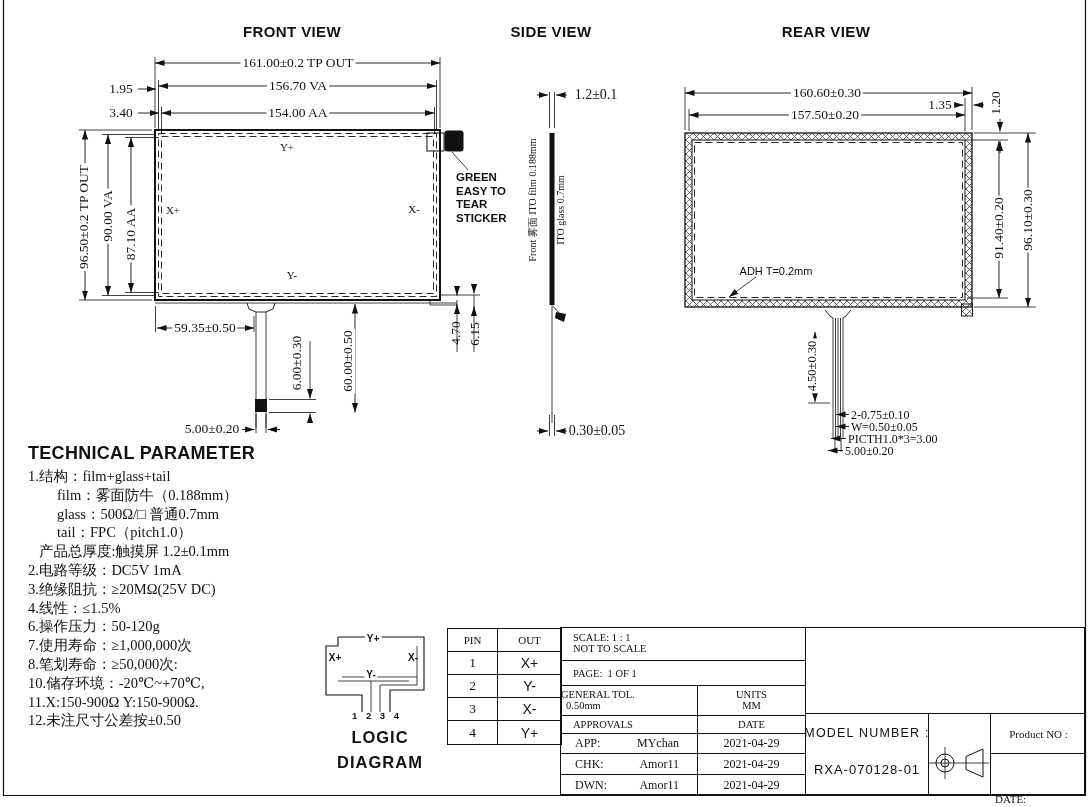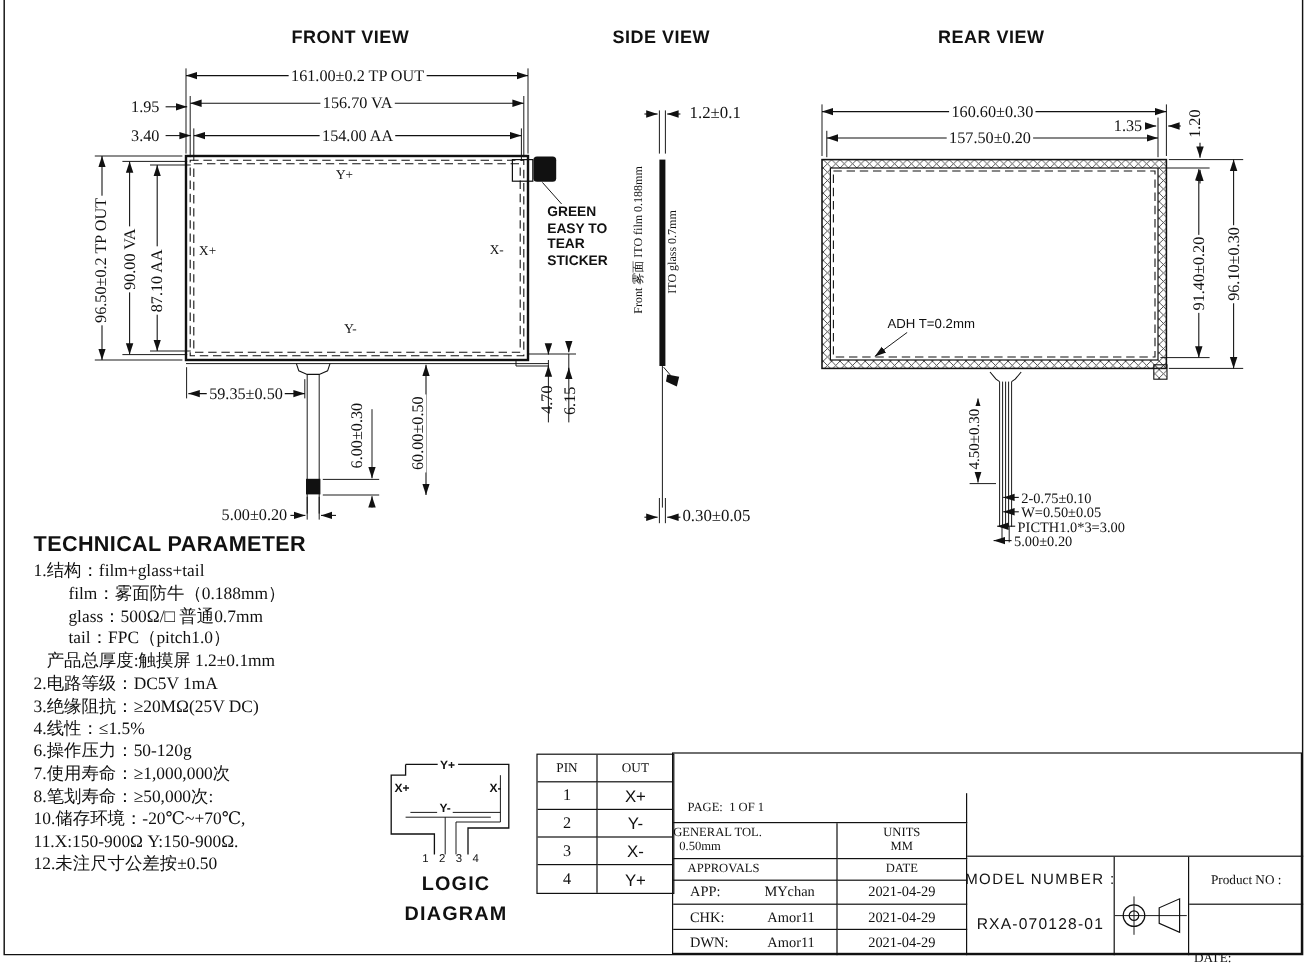--- a/index.html
+++ b/index.html
@@ -273,38 +273,42 @@
     <div class="tl">8.笔划寿命：≥50,000次:</div>
     <div class="tl">10.储存环境：-20℃~+70℃,</div>
     <div class="tl">11.X:150-900Ω Y:150-900Ω.</div>
     <div class="tl">12.未注尺寸公差按±0.50</div>
   </div>
 
   <div class="lbl sans bg" style="left:373px;top:639px;font-size:10px;font-weight:bold;">Y+</div>
   <div class="lbl sans" style="left:335px;top:658px;font-size:10px;font-weight:bold;">X+</div>
   <div class="lbl sans" style="left:413px;top:658px;font-size:10px;font-weight:bold;">X-</div>
   <div class="lbl sans bg" style="left:371px;top:675px;font-size:10px;font-weight:bold;">Y-</div>
-  <div class="lbl sans" style="left:377px;top:716px;font-size:9.5px;letter-spacing:3px;">1 2 3 4</div>
+  <div class="lbl sans" style="left:377px;top:716px;font-size:9.5px;letter-spacing:3px;font-weight:bold;">1 2 3 4</div>
   <div class="lbl bigcap" style="left:380px;top:737px;">LOGIC</div>
   <div class="lbl bigcap" style="left:380px;top:762px;">DIAGRAM</div>
 
   <div id="pin-table">
     <div class="br bb hdr">PIN</div>
     <div class="bb hdr">OUT</div>
     <div class="br bb num">1</div>
     <div class="bb out">X+</div>
     <div class="br bb num">2</div>
     <div class="bb out">Y-</div>
     <div class="br bb num">3</div>
     <div class="bb out">X-</div>
     <div class="br num">4</div>
     <div class="out">Y+</div>
   </div>
 
   <div id="title-block">
+    <div class="cell bR bB" style="left:0;top:0;width:245px;height:33px;padding:4px 0 0 12px;">
+      <div>SCALE: 1 : 1</div>
+      <div>NOT TO SCALE</div>
+    </div>
     <div class="cell bR bB" style="left:0;top:33px;width:245px;height:25px;padding-left:12px;display:flex;align-items:center;white-space:pre;">PAGE:  1 OF 1</div>
     <div class="cell bR bB" style="left:0;top:58px;width:137px;height:30px;padding:3px 0 0 0;">
       <div>GENERAL TOL.</div>
       <div style="padding-left:5px;">0.50mm</div>
     </div>
     <div class="cell bR bB" style="left:137px;top:58px;width:108px;height:30px;padding-top:3px;text-align:center;">
       <div>UNITS</div>
       <div>MM</div>
     </div>
     <div class="cell bR bB" style="left:0;top:88px;width:137px;height:18px;display:flex;align-items:center;padding-left:12px;">APPROVALS</div>

